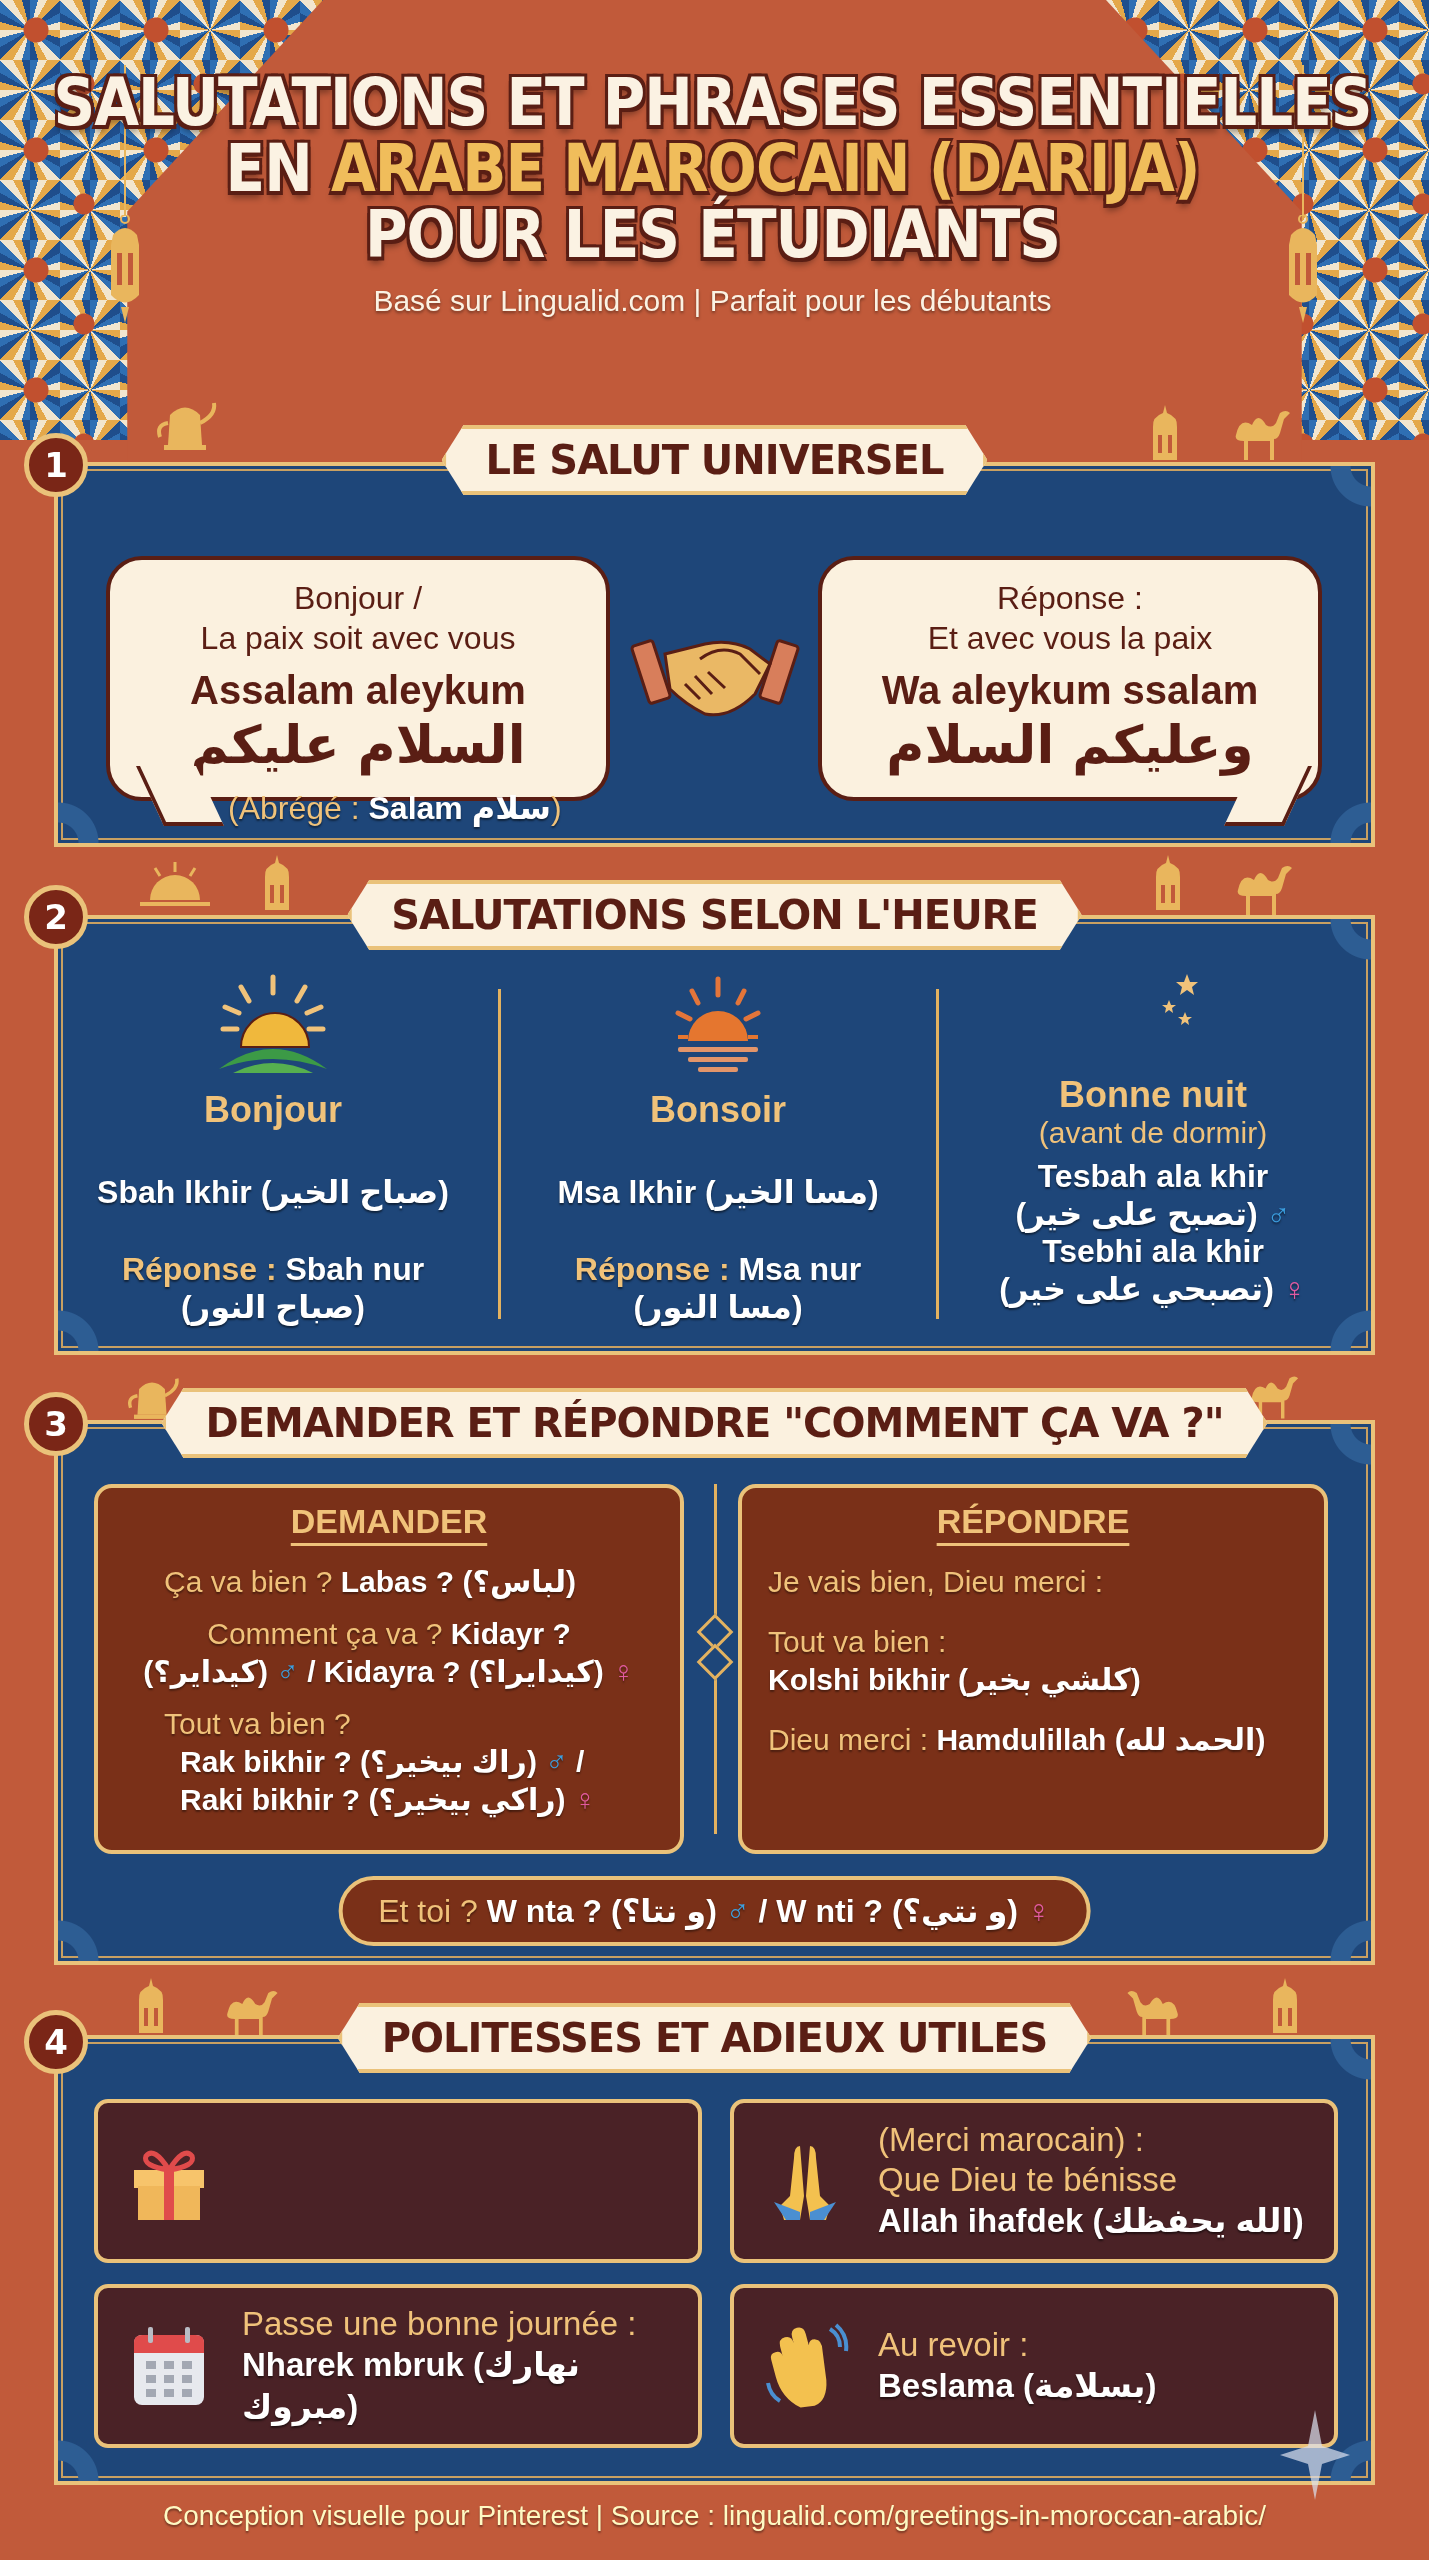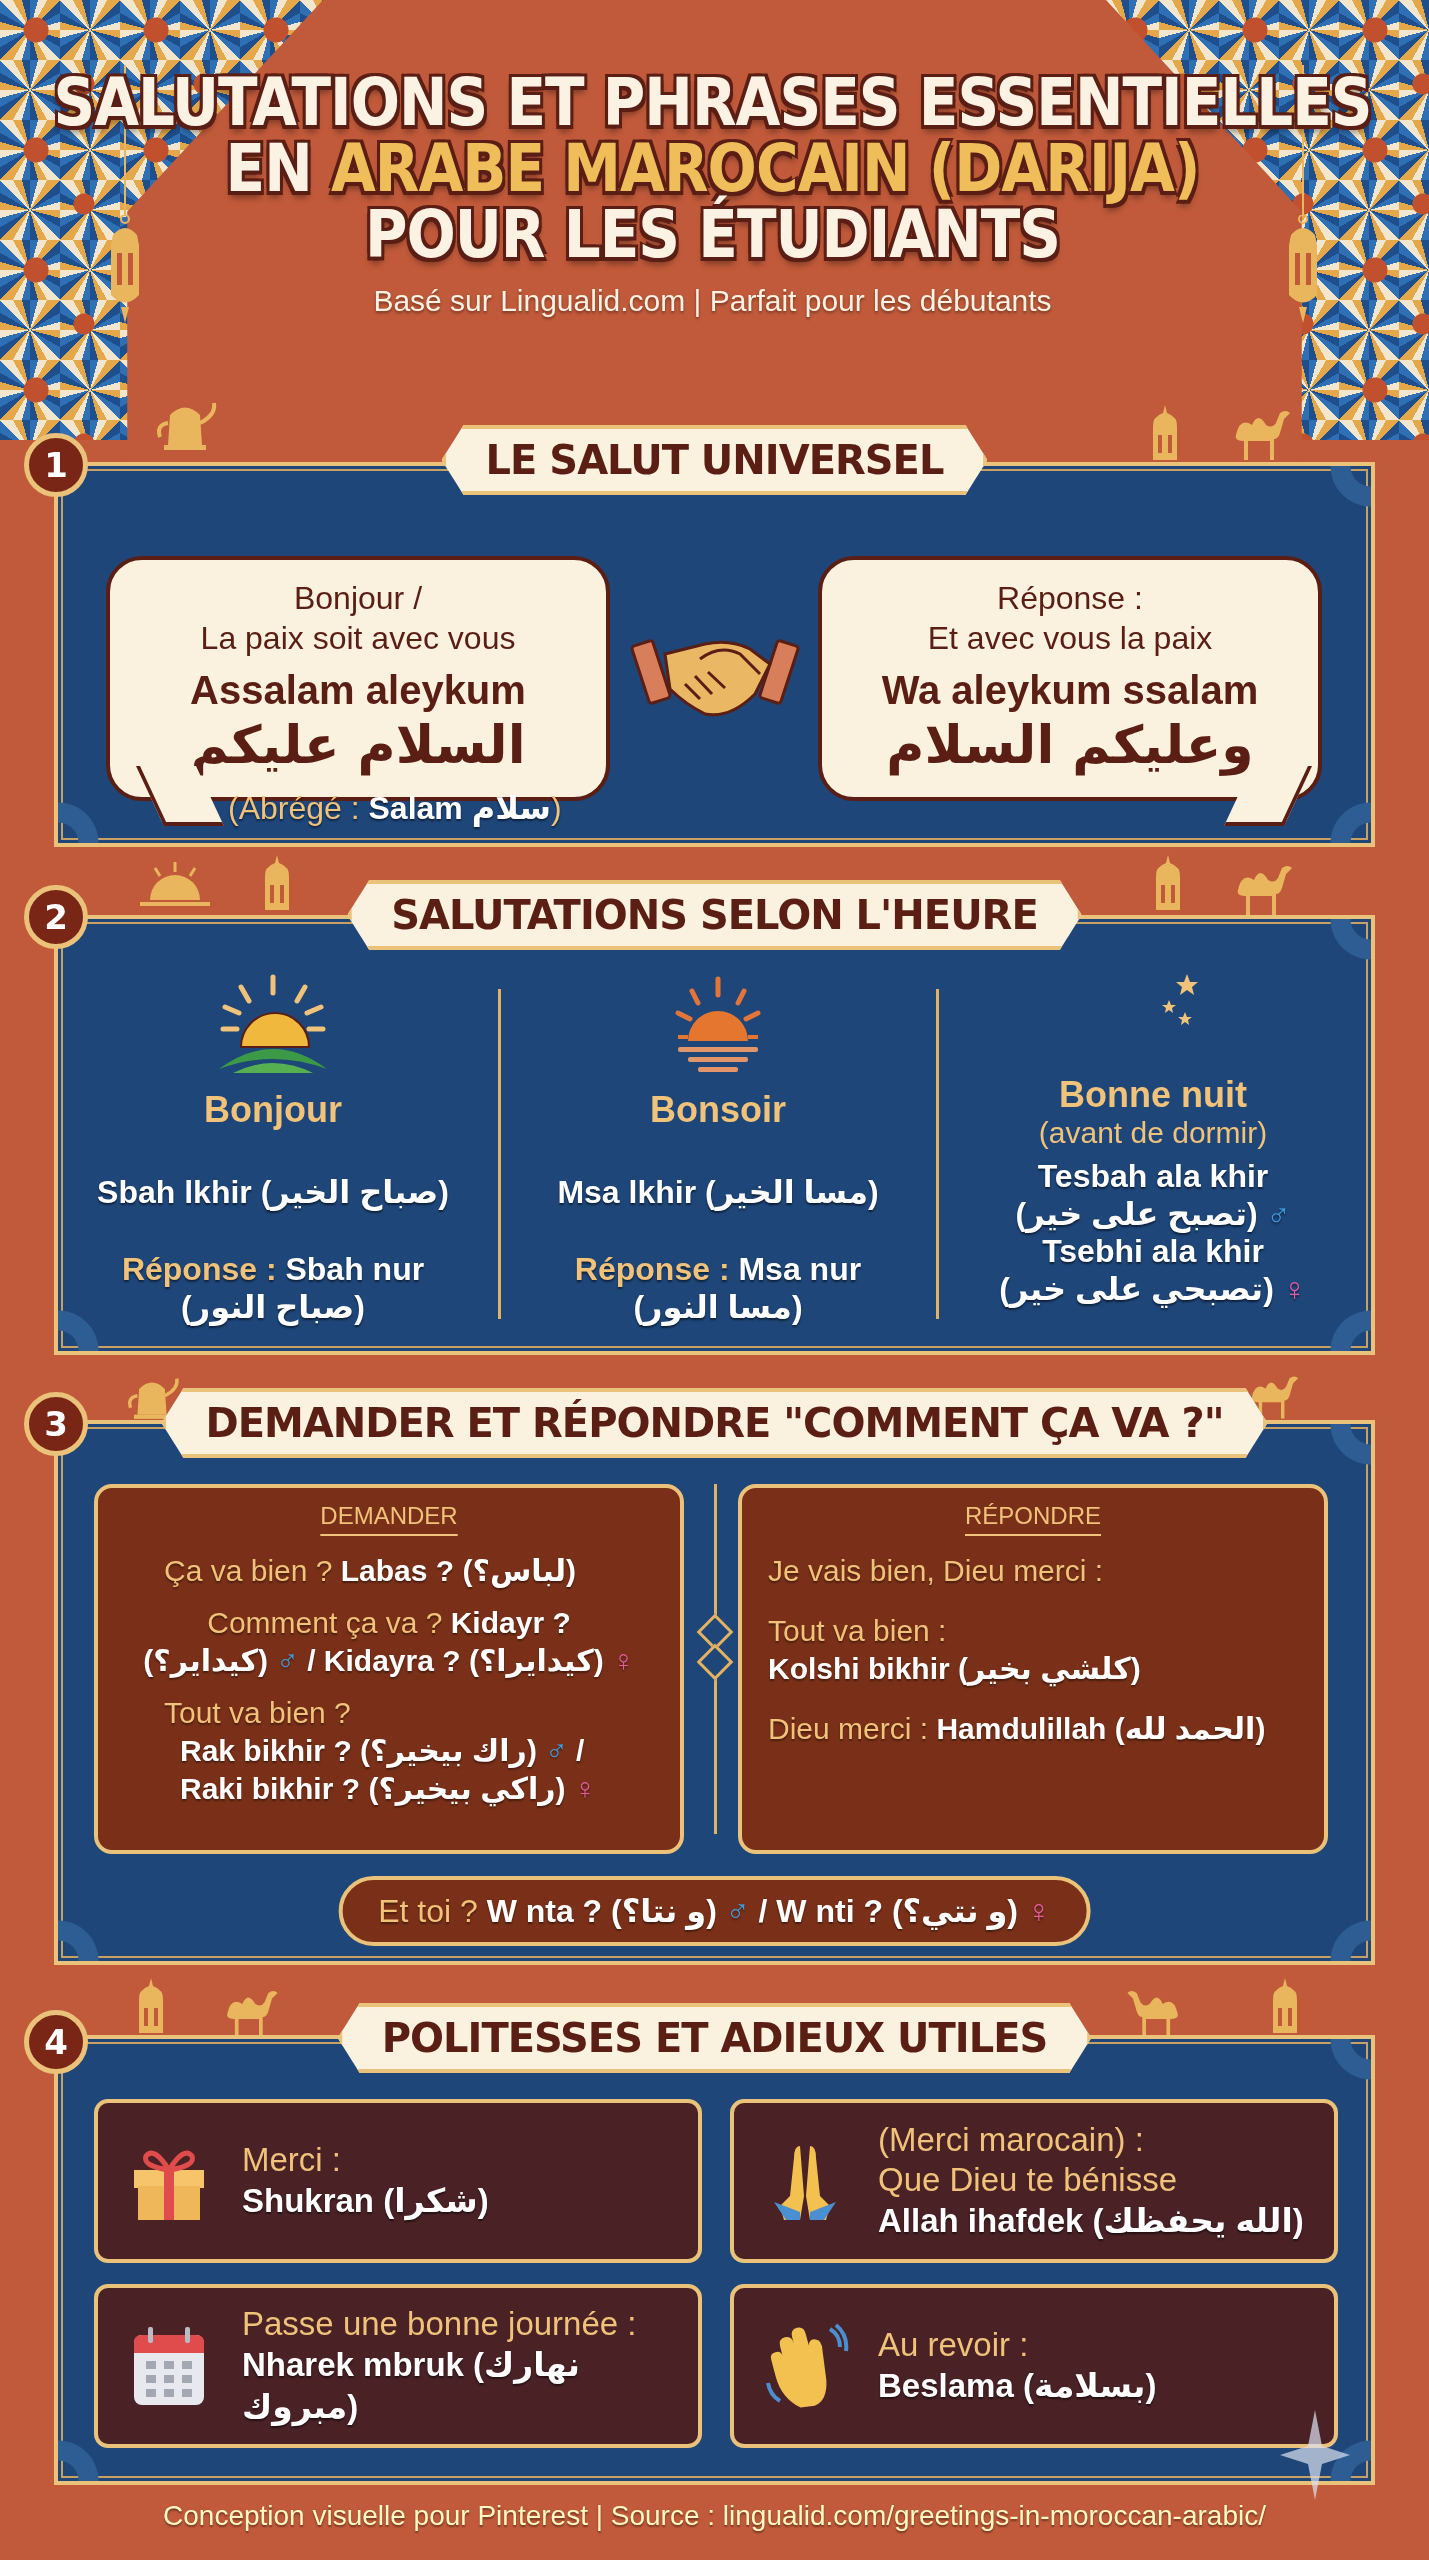--- a/index.html
+++ b/index.html
@@ -123,22 +123,22 @@
 
   
   .panel {
     position: absolute; top: 120px; width: 590px; height: 368px;
     background: #7a3018;
     border: 4px solid #eac27a;
     border-radius: 18px;
     padding: 14px 26px;
   }
   .panel h3 {
-    text-align: center; font-size: 24px; color: #f0c27a;
-    font-weight: normal; text-decoration: underline; text-underline-offset: 10px;
+    text-align: center; font-size: 34px; color: #f0c27a;
+    font-weight: bold; text-decoration: underline; text-underline-offset: 10px;
     margin-bottom: 22px;
   }
   .panel .row { font-size: 30px; line-height: 38px; margin-bottom: 14px; text-shadow: 0 2px 2px rgba(0,0,0,0.4); }
   .panel .q { color: #f0c27a; }
   .panel .a { color: #fff; font-weight: bold; }
   .mid-sep { position: absolute; top: 130px; width: 3px; height: 350px; background: #e3b260; }
   .mid-diamond { position: absolute; width: 26px; height: 26px; border: 3px solid #e3b260; transform: rotate(45deg); background: #1e4679; }
   .pill {
     position: absolute; top: 510px; left: 50%; transform: translateX(-50%);
     background: #7a3018; border: 4px solid #eac27a; border-radius: 40px;
@@ -438,24 +438,20 @@
   <div class="corner" style="left:0; bottom:0; transform:rotate(-90deg);"></div>
   <div class="corner" style="right:0; bottom:0; transform:rotate(180deg);"></div>
 
   <div class="card" style="left:36px; top:60px;">
     <svg class="ic" viewBox="0 0 90 90">
         <rect x="10" y="34" width="70" height="18" fill="#f7c46b"></rect>
         <rect x="14" y="50" width="62" height="34" fill="#f0b75a"></rect>
         <rect x="40" y="34" width="10" height="50" fill="#e04b4b"></rect>
         <path d="M45 34 Q30 10 22 20 Q18 30 45 34 Q60 10 68 20 Q72 30 45 34" fill="none" stroke="#e04b4b" stroke-width="5"></path>
       </svg>
-    <div>
-      <div class="q">Merci :</div>
-      <div class="a">Shukran (شكرا)</div>
-    </div>
   </div>
 
   <div class="card" style="left:672px; top:60px;">
     <svg class="ic" viewBox="0 0 90 90">
         <path d="M40 10 Q34 10 34 22 L30 60 L20 70 L24 84 L40 84 L44 60 Z" fill="#f3c14f"></path>
         <path d="M50 10 Q56 10 56 22 L60 60 L70 70 L66 84 L50 84 L46 60 Z" fill="#f3c14f"></path>
         <path d="M14 66 L26 84 L40 84 L40 76 Z" fill="#4a8fd1"></path>
         <path d="M76 66 L64 84 L50 84 L50 76 Z" fill="#4a8fd1"></path>
       </svg>
     <div>

